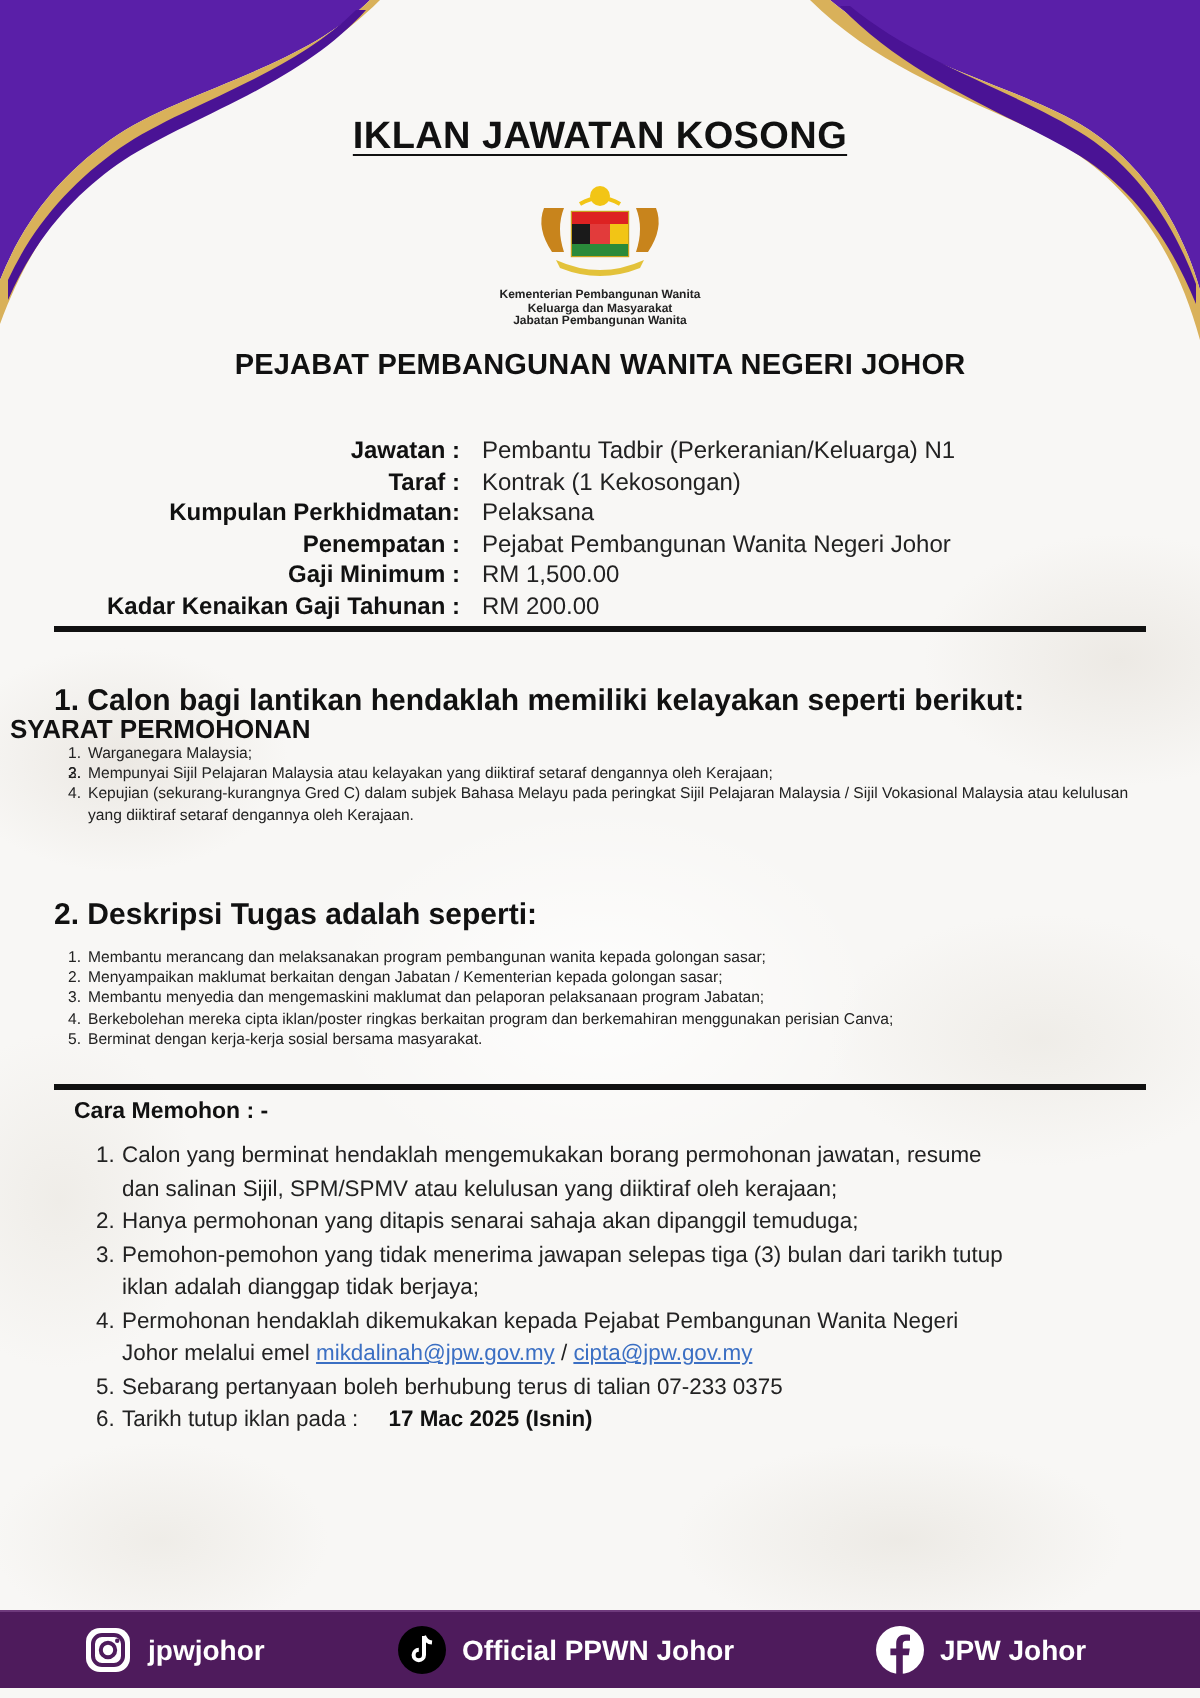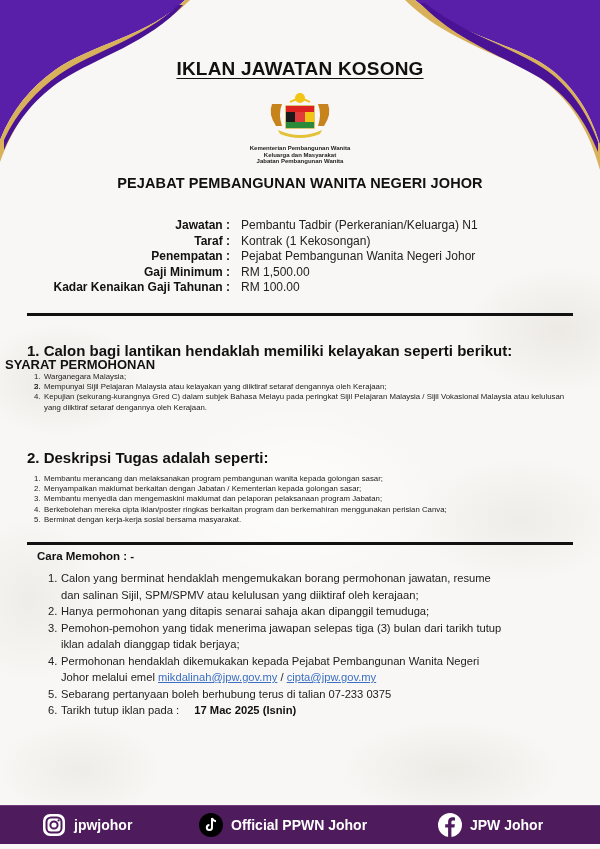--- a/index.html
+++ b/index.html
@@ -137,30 +137,34 @@
   <div class="details">
     <div class="drow">
       <span class="dlabel">Jawatan :</span>
       <span class="dvalue">Pembantu Tadbir (Perkeranian/Keluarga) N1</span>
     </div>
     <div class="drow">
       <span class="dlabel">Taraf :</span>
       <span class="dvalue">Kontrak (1 Kekosongan)</span>
     </div>
     <div class="drow">
+      <span class="dlabel">Kumpulan Perkhidmatan:</span>
+      <span class="dvalue">Pelaksana</span>
+    </div>
+    <div class="drow">
       <span class="dlabel">Penempatan :</span>
       <span class="dvalue">Pejabat Pembangunan Wanita Negeri Johor</span>
     </div>
     <div class="drow">
       <span class="dlabel">Gaji Minimum :</span>
       <span class="dvalue">RM 1,500.00</span>
     </div>
     <div class="drow">
       <span class="dlabel">Kadar Kenaikan Gaji Tahunan :</span>
-      <span class="dvalue">RM 100.00</span>
+      <span class="dvalue">RM 200.00</span>
     </div>
   </div>
 
   <div class="rule" style="top:313px"></div>
 
   <div class="sec-title">SYARAT PERMOHONAN</div>
   <div class="sub-head" style="top:342px">1. Calon bagi lantikan hendaklah memiliki kelayakan seperti berikut:</div>
 
   <ul class="small-list" style="top:372px">
     <li><span class="num">1.</span><span>Warganegara Malaysia;</span></li>

